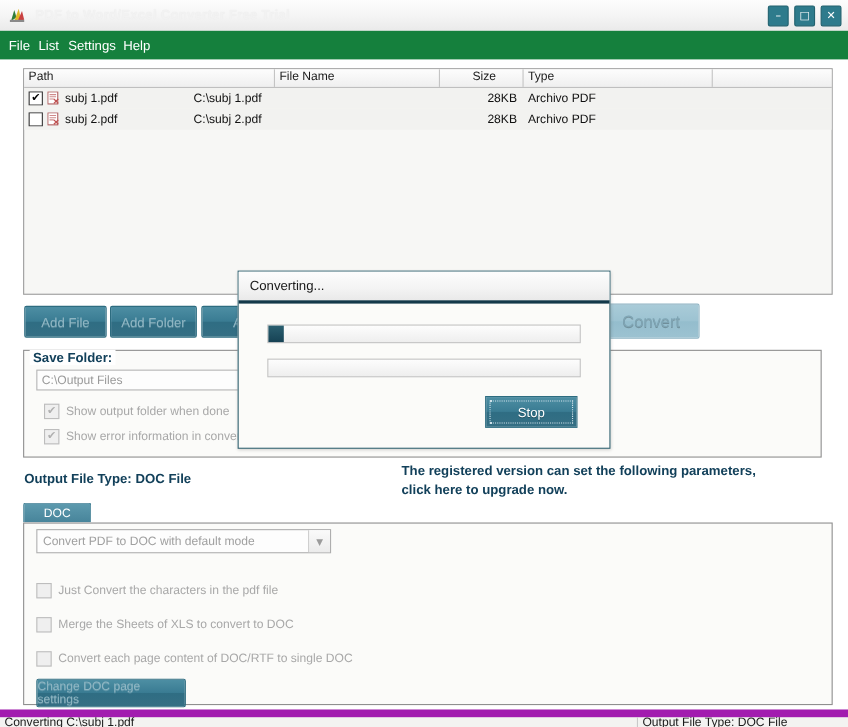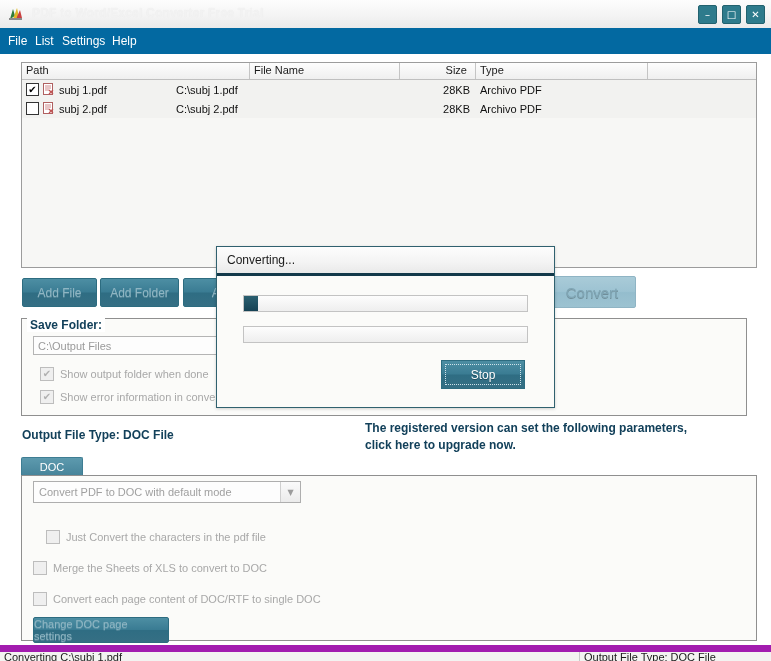--- a/index.html
+++ b/index.html
@@ -36,21 +36,21 @@
     border:1px solid #22626f;
     border-radius:2px;
     display:flex;align-items:center;justify-content:center;
     color:#ffffff;font-size:10px;line-height:1;
     font-family:"DejaVu Sans", sans-serif;
   }
   .winbtn.close{background:#2e7b8c;}
   
   .menubar{
     position:absolute;left:0;top:28px;width:771px;height:26px;
-    background:#0369a1;
+    background:#15803d;
   }
   .menu-item{
     position:absolute;top:6px;
     color:#ffffff;font-size:12px;white-space:nowrap;
   }
   
   .filelist{
     position:absolute;left:21px;top:62px;width:736px;height:206px;
     background:#f7f7f5;
     border:1px solid #9c9c9c;
@@ -64,21 +64,21 @@
   }
   .fl-th{
     font-size:11px;color:#1b1b1b;
     padding:1px 4px 0 4px;
     box-sizing:border-box;
     border-right:1px solid #c4c4c4;
     overflow:hidden;white-space:nowrap;
   }
   .fl-th.c0{width:150px;}
   .fl-th.c1{width:228px;}
-  .fl-th.c2{width:76px;text-align:right;padding-right:8px;}
+  .fl-th.c2{width:76px;text-align:right;padding-right:24px;}
   .fl-th.c3{width:172px;}
   .fl-th.c4{width:108px;border-right:none;}
   .fl-row{
     display:flex;height:19px;align-items:center;
     background:#f2f2f0;
     box-sizing:border-box;
   }
   .fl-td{
     font-size:11px;color:#111;
     padding:0 4px;box-sizing:border-box;
@@ -345,21 +345,21 @@
 <div class="tabstrip">
   <div class="tab">DOC</div>
 </div>
 <div class="tabpanel"></div>
 
 <div class="combo">
   <span class="val">Convert PDF to DOC with default mode</span>
   <span class="arrow">▼</span>
 </div>
 
-<div class="opt" style="left:46px;top:530px;">
+<div class="opt" style="left:33px;top:530px;">
   <span class="box"></span>
   <span>Just Convert the characters in the pdf file</span>
 </div>
 <div class="opt" style="left:33px;top:561px;">
   <span class="box"></span>
   <span>Merge the Sheets of XLS to convert to DOC</span>
 </div>
 <div class="opt" style="left:33px;top:592px;">
   <span class="box"></span>
   <span>Convert each page content of DOC/RTF to single DOC</span>

